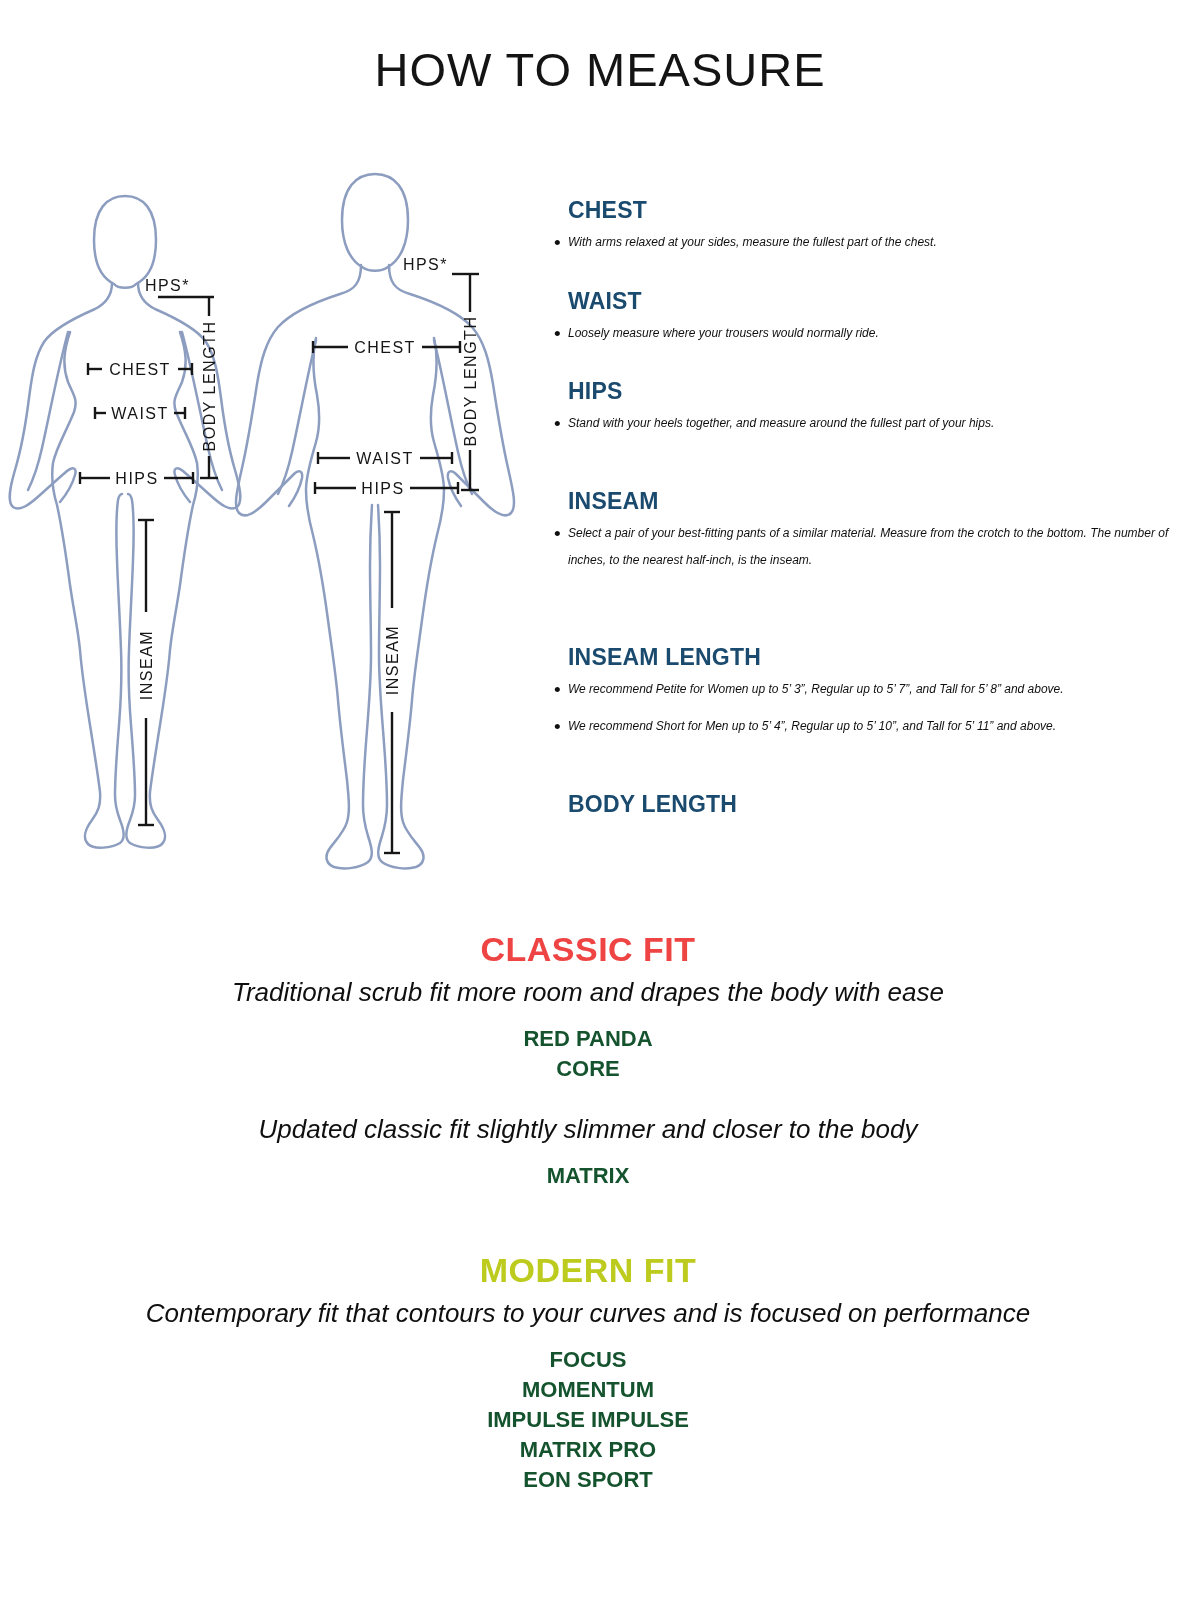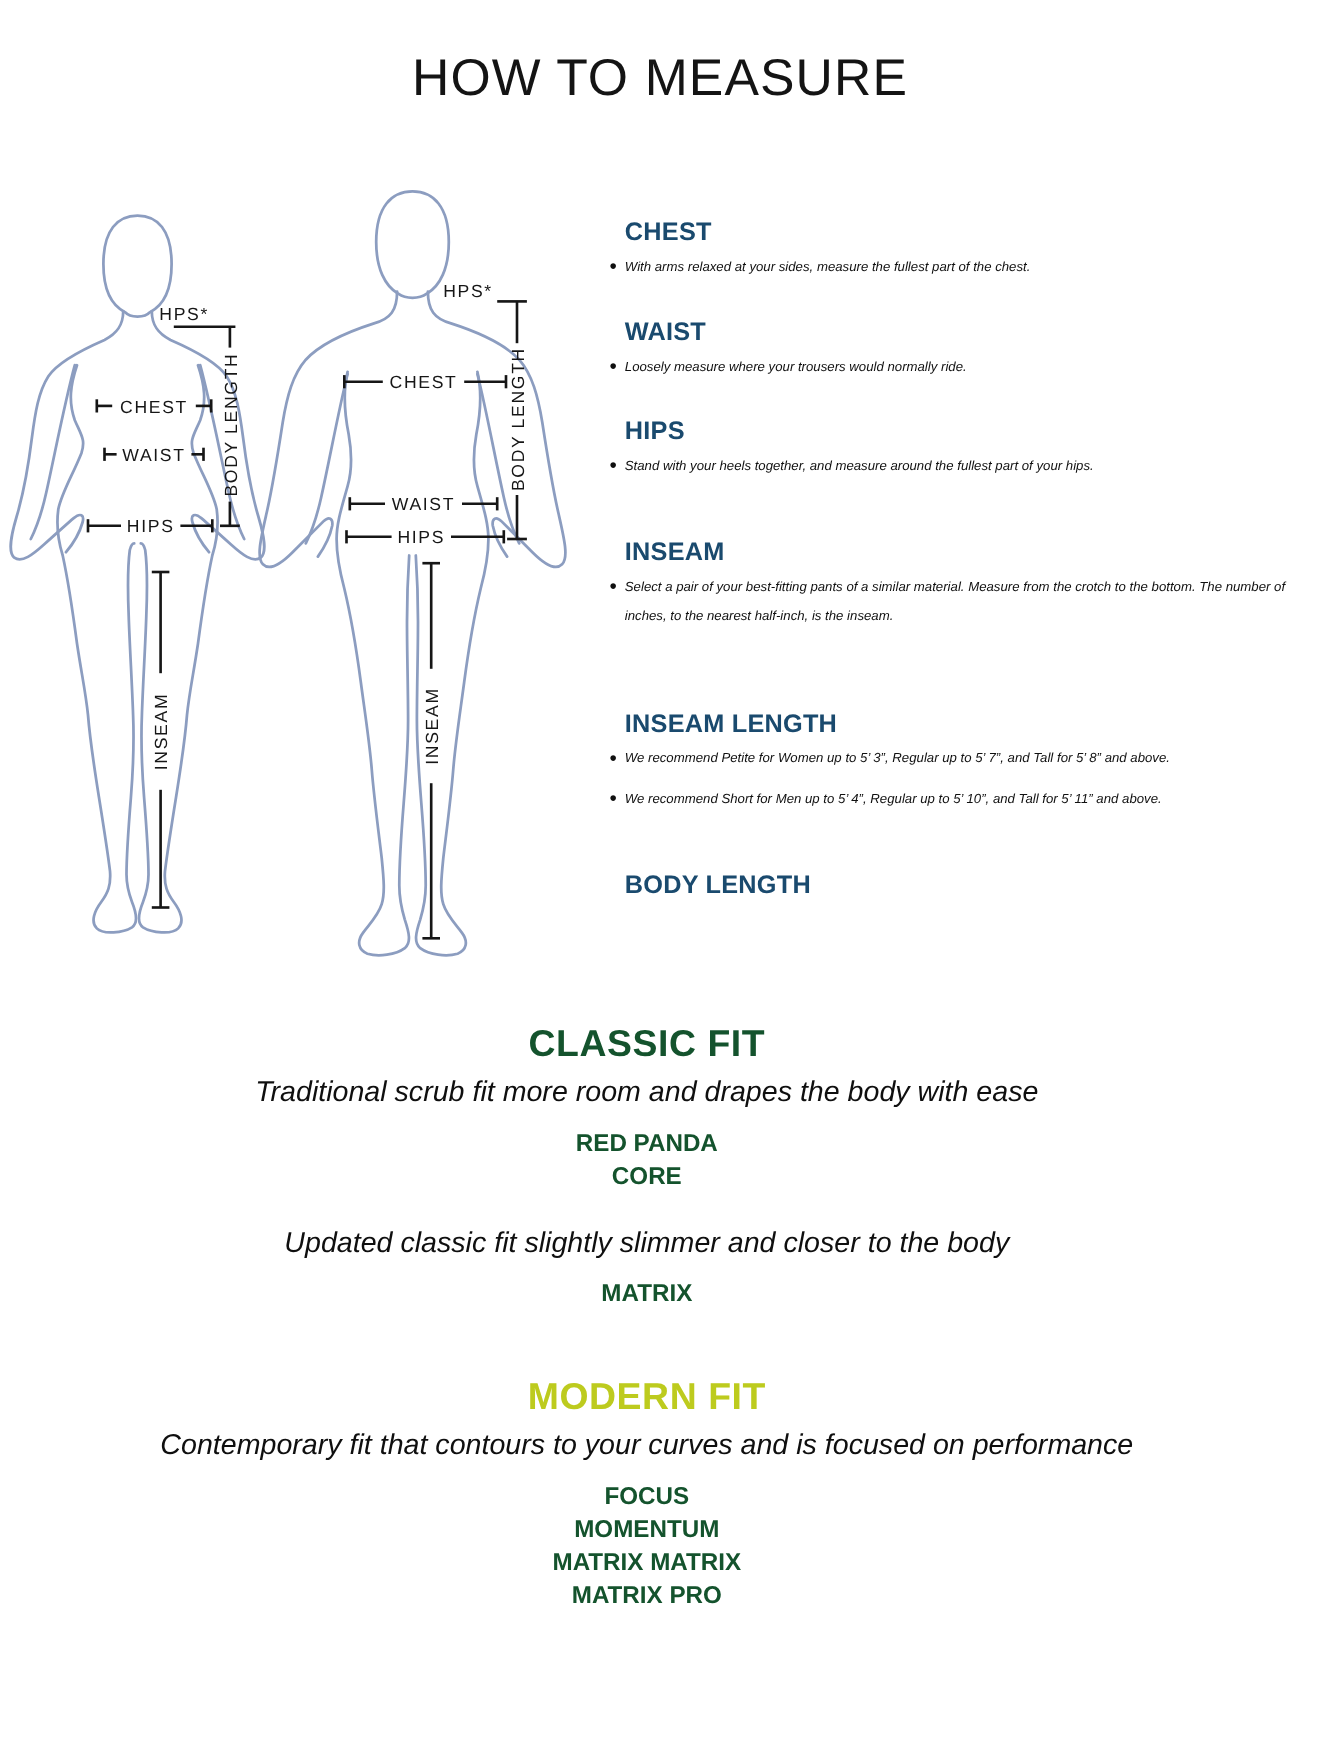--- a/index.html
+++ b/index.html
@@ -16,21 +16,21 @@
   .sec h2{margin:0 0 5px 15px;font-size:23px;color:#1a4a6e;letter-spacing:.2px;font-weight:bold;}
   .sec p{position:relative;margin:0 0 10px 0;padding-left:15px;font-style:italic;
          font-size:12px;line-height:27px;color:#101010;}
   .sec p::before{content:"\2022";position:absolute;left:1px;top:0;font-style:normal;font-size:19px;color:#101010;}
   .sec-chest{top:197px}.sec-waist{top:288px}.sec-hips{top:378px}
   .sec-inseam{top:488px}.sec-inseam-length{top:644px}.sec-body-length{top:791px}
   .fits{position:absolute;left:0;top:0;width:1176px;text-align:center;}
   .fit{position:absolute;left:0;width:100%;}
   .fit-classic{top:930px}.fit-modern-classic{top:1106px}.fit-modern{top:1251px}
   .fit h3{margin:0;font-size:34px;letter-spacing:.5px;font-weight:bold;}
-  .fit.pink h3{color:#14532d;}
+  .fit.pink h3{color:#ef4444;}
   .fit.green h3{color:#bdcb1e;}
   .fit .desc{margin:8px 0 0 0;font-style:italic;font-size:26px;color:#0f0f0f;}
   .fit .products{margin-top:16px;font-size:22px;font-weight:bold;color:#14532d;line-height:30px;}
 </style>
 </head>
 <body>
 
 <div class="page">
 
   <h1 class="title">HOW TO MEASURE</h1>
@@ -165,19 +165,20 @@
       <div class="products">
         <div>MATRIX</div>
       </div>
     </div>
     <div class="fit green fit-modern">
       <h3>MODERN FIT</h3>
       <p class="desc">Contemporary fit that contours to your curves and is focused on performance</p>
       <div class="products">
         <div>FOCUS</div>
         <div>MOMENTUM</div>
-        <div>MATRIX MATRIX</div>
+        <div>IMPULSE IMPULSE</div>
         <div>MATRIX PRO</div>
+        <div>EON SPORT</div>
       </div>
     </div>
   </div>
 
 </div>
 
 </body></html>

